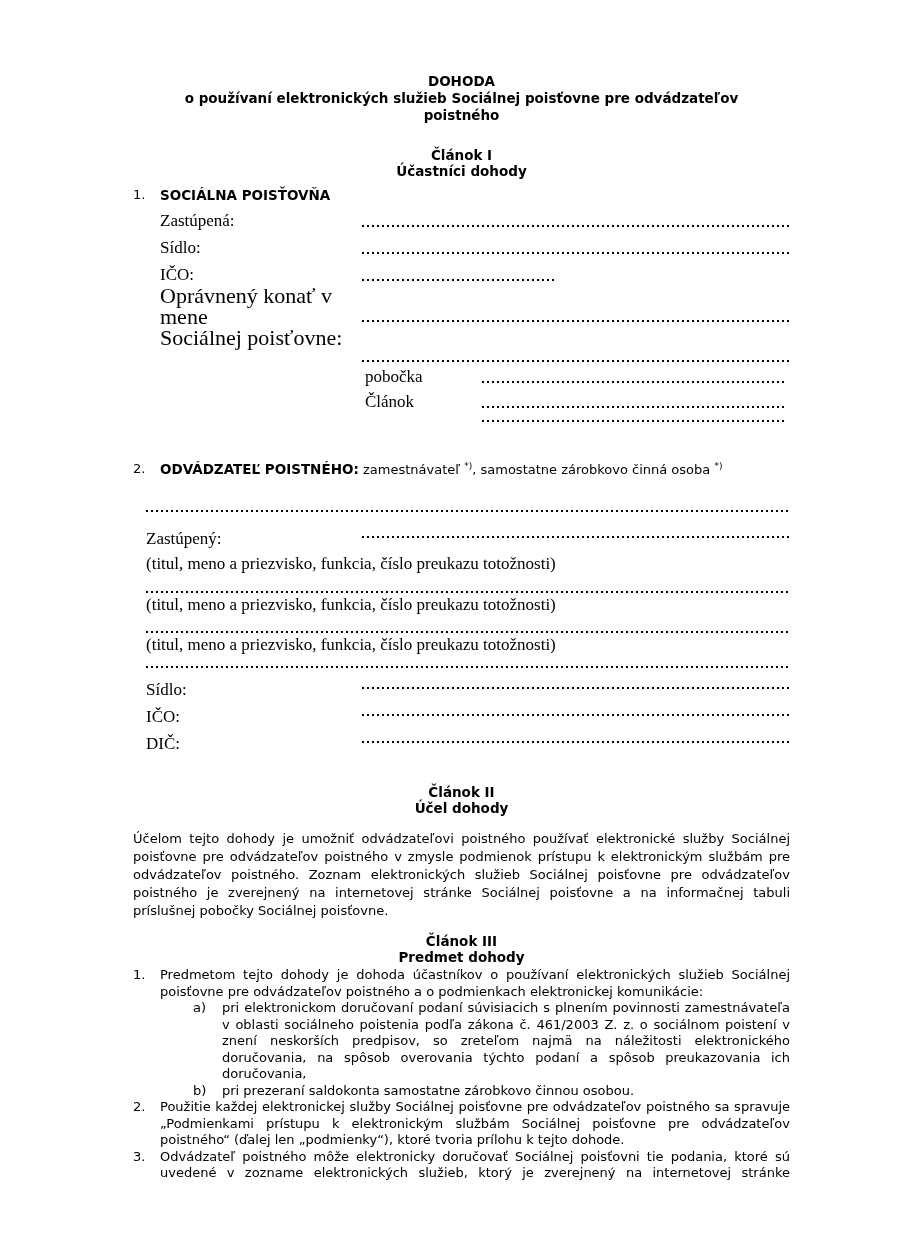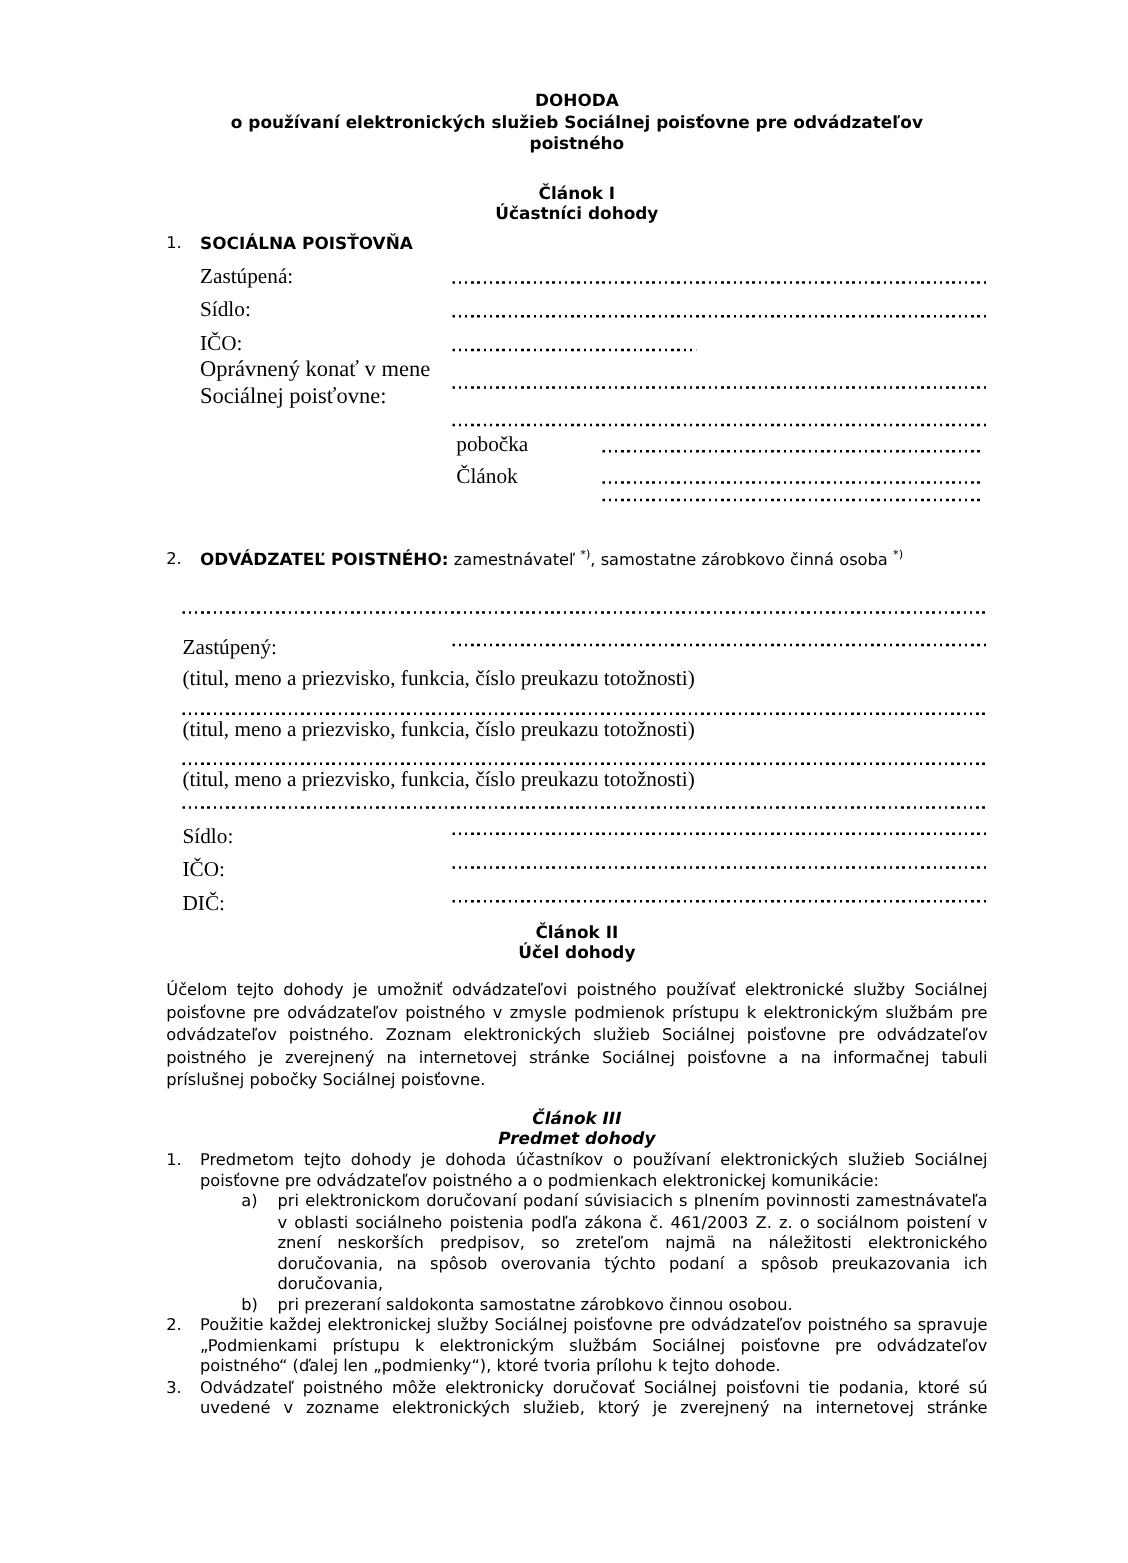--- a/index.html
+++ b/index.html
@@ -41,21 +41,21 @@
     display: flex; align-items: flex-end;
     margin-left: 27px; height: 27px;
     font-family: Liberation Serif, serif; font-size: 17px;
   }
   .flabel { flex: none; width: 202px; }
   .frow .dotline { flex: 1; margin-bottom: 4px; }
   .frow .dotline.short { flex: none; width: 195px; }
 
   .frow-multi {
     display: flex; margin-left: 27px;
-    font-family: "Liberation Serif", serif; font-size: 18px;
+    font-family: "Liberation Serif", serif; font-size: 22px;
   }
   .flabel2 { flex: none; width: 202px; line-height: 21px; }
   .frow-multi .dotline { flex: 1; align-self: center; margin-top: 8px; }
 
   .solo-dots { margin-left: 229px; margin-top: 12px; }
 
   .sub-row {
     display: flex; align-items: flex-end;
     margin-left: 232px; height: 25px; margin-top: 0;
     font-family: "Liberation Serif", serif; font-size: 17px;
@@ -80,28 +80,28 @@
     margin-left: 13px; margin-top: 2px;
     font-family: "Liberation Serif", serif; font-size: 17px; line-height: 20px;
   }
   .mid-dots { margin-left: 13px; }
   .md1 { margin-top: 17px; }
   .md2 { margin-top: 16px; }
   .md3 { margin-top: 11px; }
   .gap8 { margin-top: 8px; }
 
   
-  .a2-head { margin-top: 2px; }
+  .a2-head { margin-top: 27px; }
   .para {
     margin-top: 14px;
     font-size: 13px; line-height: 18px; text-align: justify;
   }
 
   
-  .a3-head { margin-top: 13px; font-style: italic; }
+  .a3-head { margin-top: 13px; }
   .ollist { margin-top: 2px; }
   .olrow { display: flex; font-size: 13px; line-height: 16.5px; text-align: justify; }
   .olrow .onum { flex: none; width: 27px; text-align: left; }
   .olrow .otext { flex: 1; }
   .olrow.sub { margin-left: 60px; }
   .olrow.sub .onum { width: 29px; }
   .justify-last .otext { text-align-last: justify; }
 </style>
 </head>
 <body>

